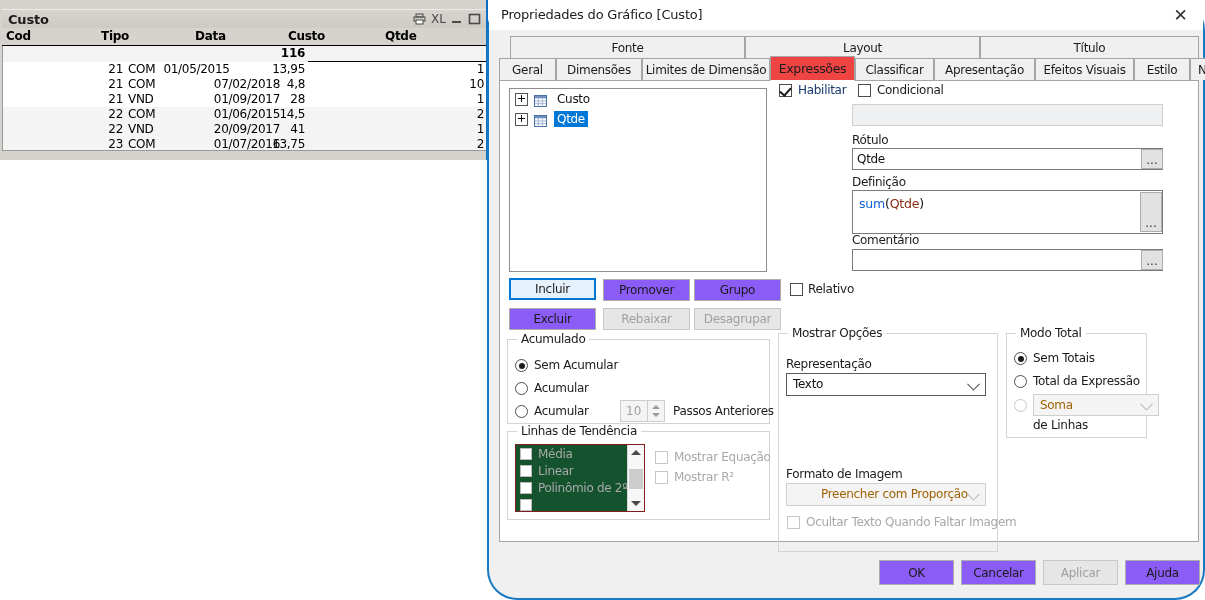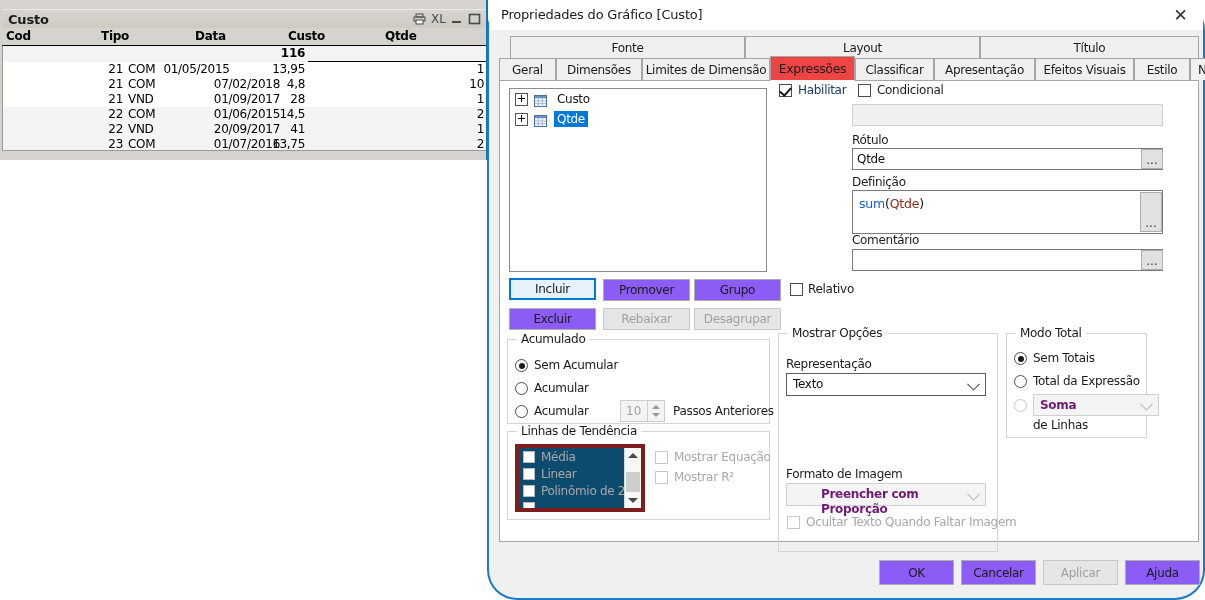--- a/index.html
+++ b/index.html
@@ -187,39 +187,39 @@
   .kw { color:#1062d6; }
   .fld { color:#8a2a16; }
   .pn { color:#111; }
 
   
   .combo {
     position:absolute; box-sizing:border-box; background:#fff; border:1px solid #5a5a5a;
     font-size:12px; color:#111; font-family:"DejaVu Sans", sans-serif;
     letter-spacing:-0.3px; padding:3px 6px; line-height:15px;
   }
-  .combo.dis { background:#f4f4f4; border-color:#cfcfcf; color:#701a75;font-weight:bold; }
+  .combo.dis { background:#f4f4f4; border-color:#cfcfcf; color:#a16207; }
   .chev {
     position:absolute; right:7px; top:50%; margin-top:-3px;
     width:8px; height:8px; border:solid #444; border-width:0 1.4px 1.4px 0;
     transform:translateY(-25%) rotate(45deg);
   }
   .combo.dis .chev { border-color:#b6b6b6; }
 
   
   .spin { position:absolute; box-sizing:border-box; background:#f4f4f4; border:1px solid #ccc; }
   .spin .val { position:absolute; left:5px; top:3px; font-size:12px; color:#a0a0a0; font-family:"DejaVu Sans", sans-serif; }
   .spin .btns { position:absolute; right:0; top:0; width:16px; height:100%; border-left:1px solid #ccc; background:#f4f4f4;}
   .spin .ar { position:absolute; left:4px; width:0; height:0; border-left:4px solid transparent; border-right:4px solid transparent; }
   .spin .up { top:4px; border-bottom:4px solid #9a9a9a; }
   .spin .dn { bottom:4px; border-top:4px solid #9a9a9a; }
 
   
   .tlist {
-    position:absolute; box-sizing:border-box; background:#0c4a6e; border:4px solid #7f1d1d;
+    position:absolute; box-sizing:border-box; background:#14532d; border:1px solid #7f1d1d;
     overflow:hidden;
   }
   .tlist-row { position:relative; height:17px; display:flex; align-items:center; padding-left:4px; }
   .tlist-row .cbx { width:12px; height:12px; border:1px solid #b9b9b9; background:#fff; box-sizing:border-box; margin-right:6px; flex:none; }
   .tlist-row .txt { font-size:12px; color:#a8a8a8; font-family:"DejaVu Sans", sans-serif; letter-spacing:-0.3px; white-space:nowrap; }
   .tsb { position:absolute; right:0; top:0; width:16px; height:100%; background:#f7f7f7; border-left:1px solid #d8d8d8; }
   .tsb .a { position:absolute; left:3px; width:0;height:0;border-left:5px solid transparent;border-right:5px solid transparent; }
   .tsb .au { top:5px; border-bottom:5px solid #4a4a4a; }
   .tsb .ad { bottom:5px; border-top:5px solid #4a4a4a; }
   .tsb .thumb { position:absolute; left:1px; top:24px; width:14px; height:20px; background:#cdcdcd; }

